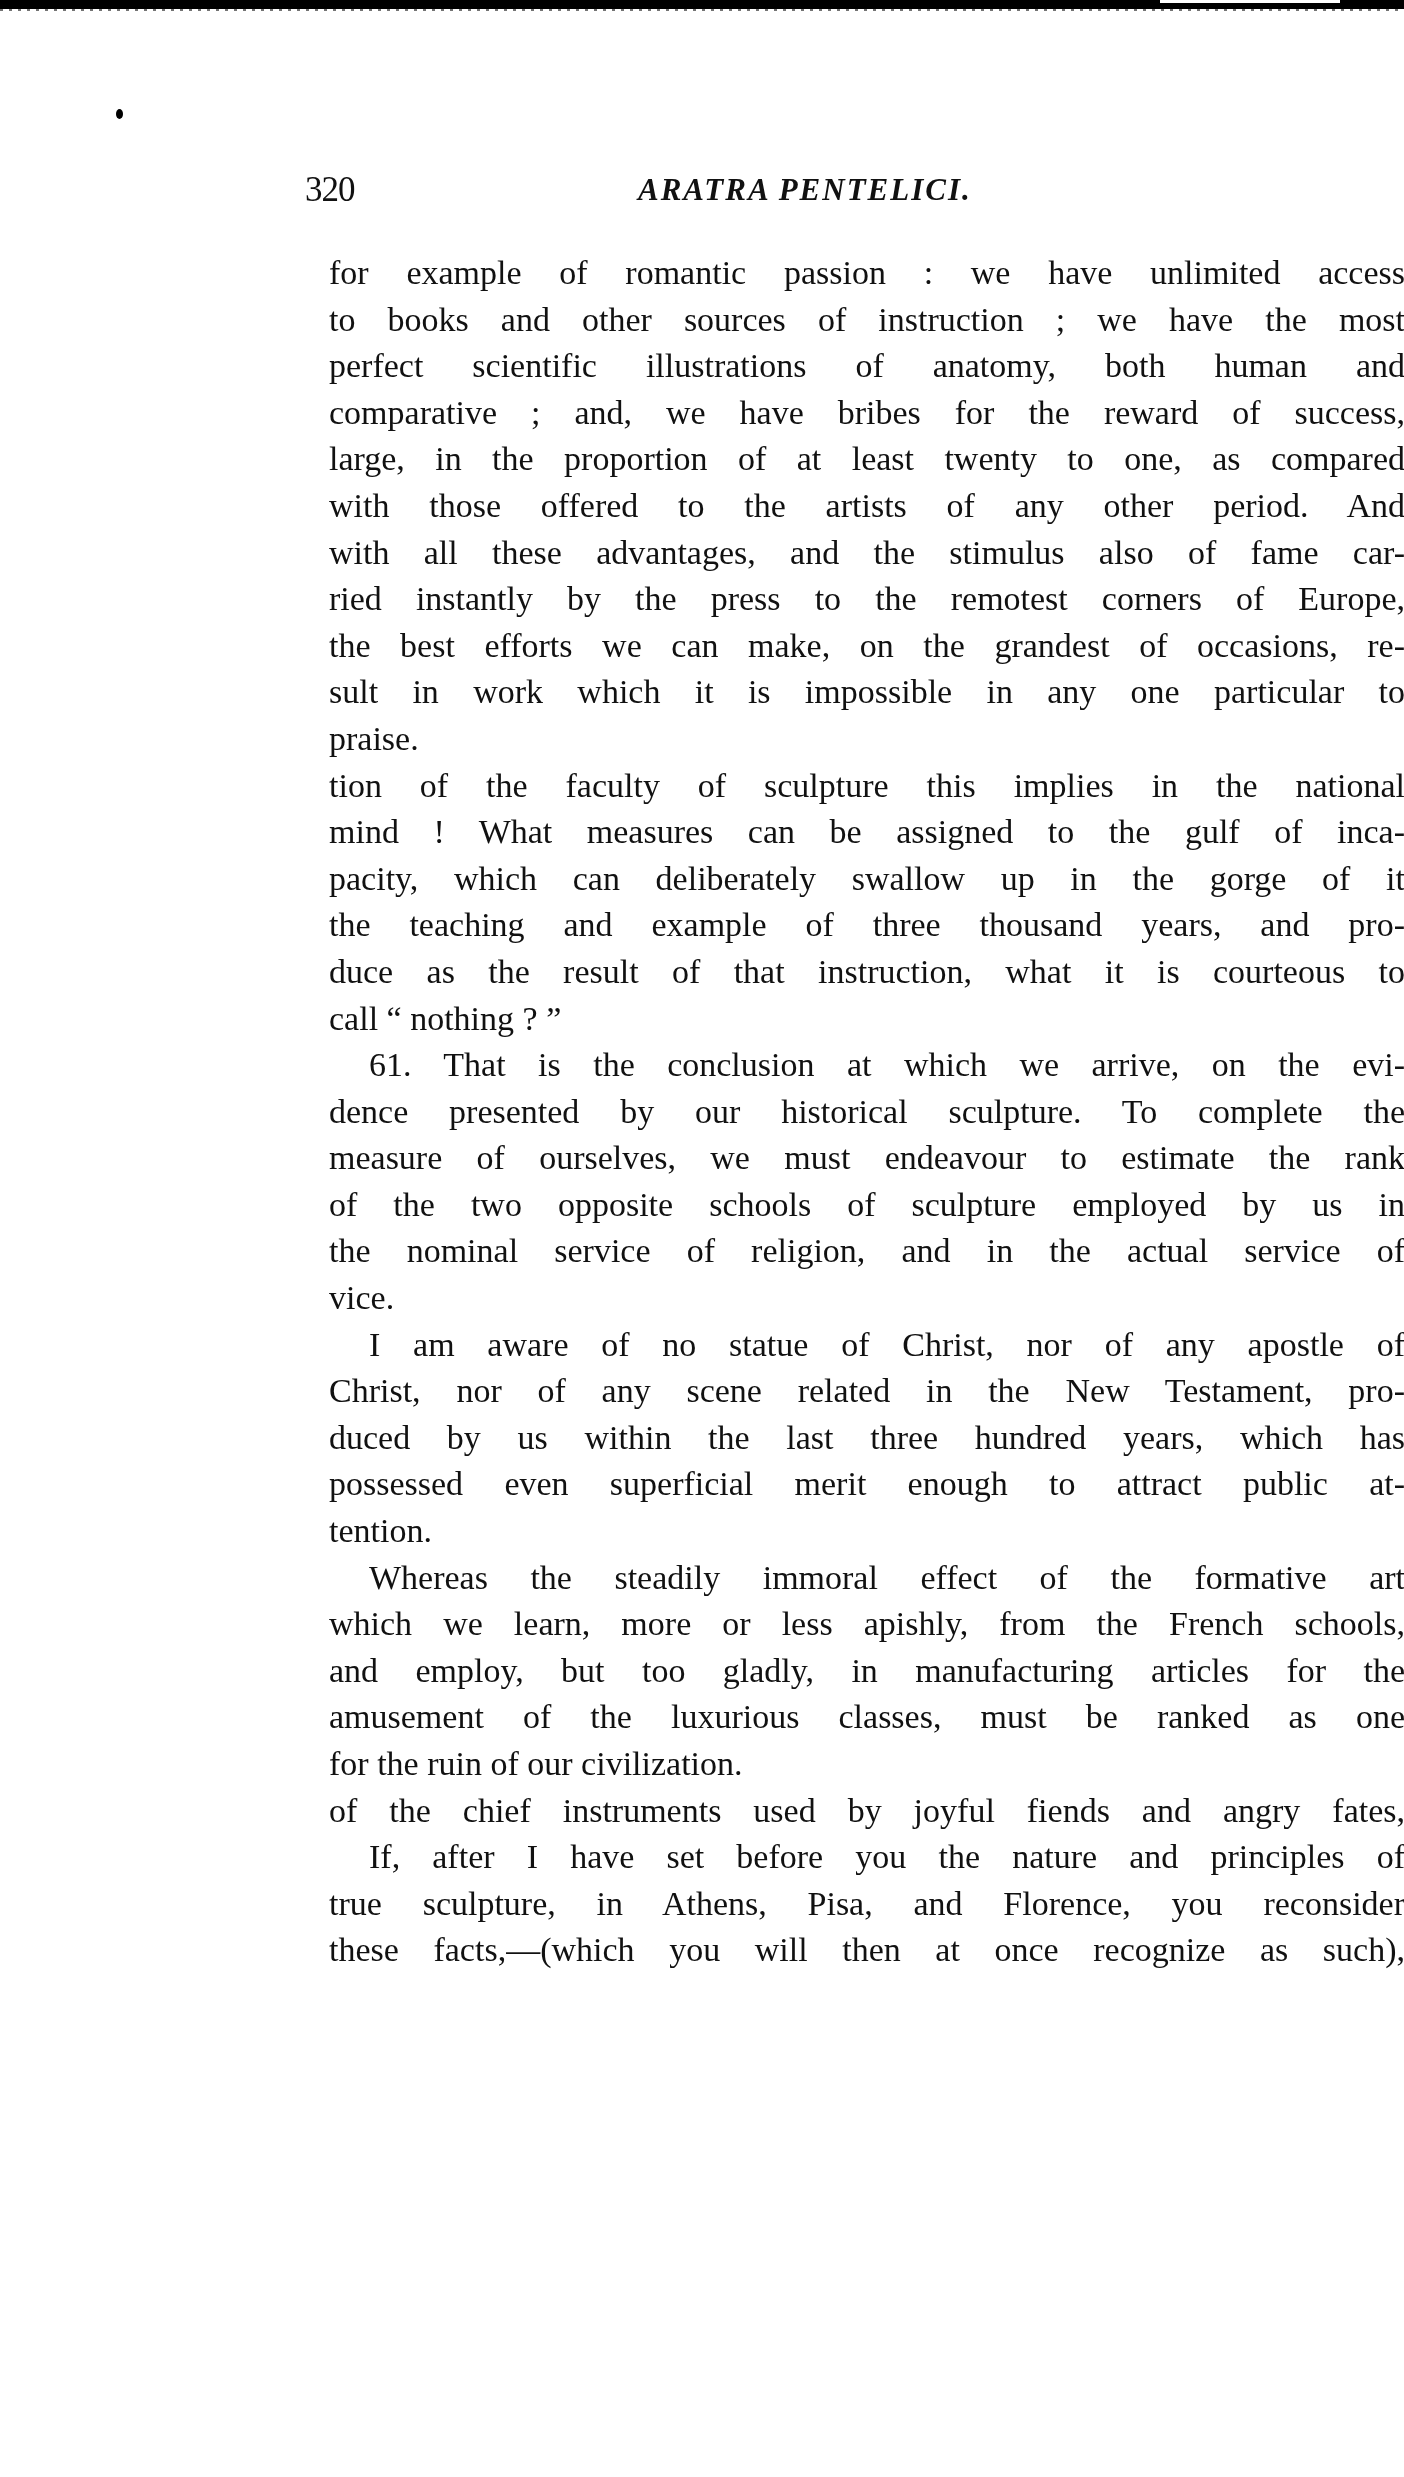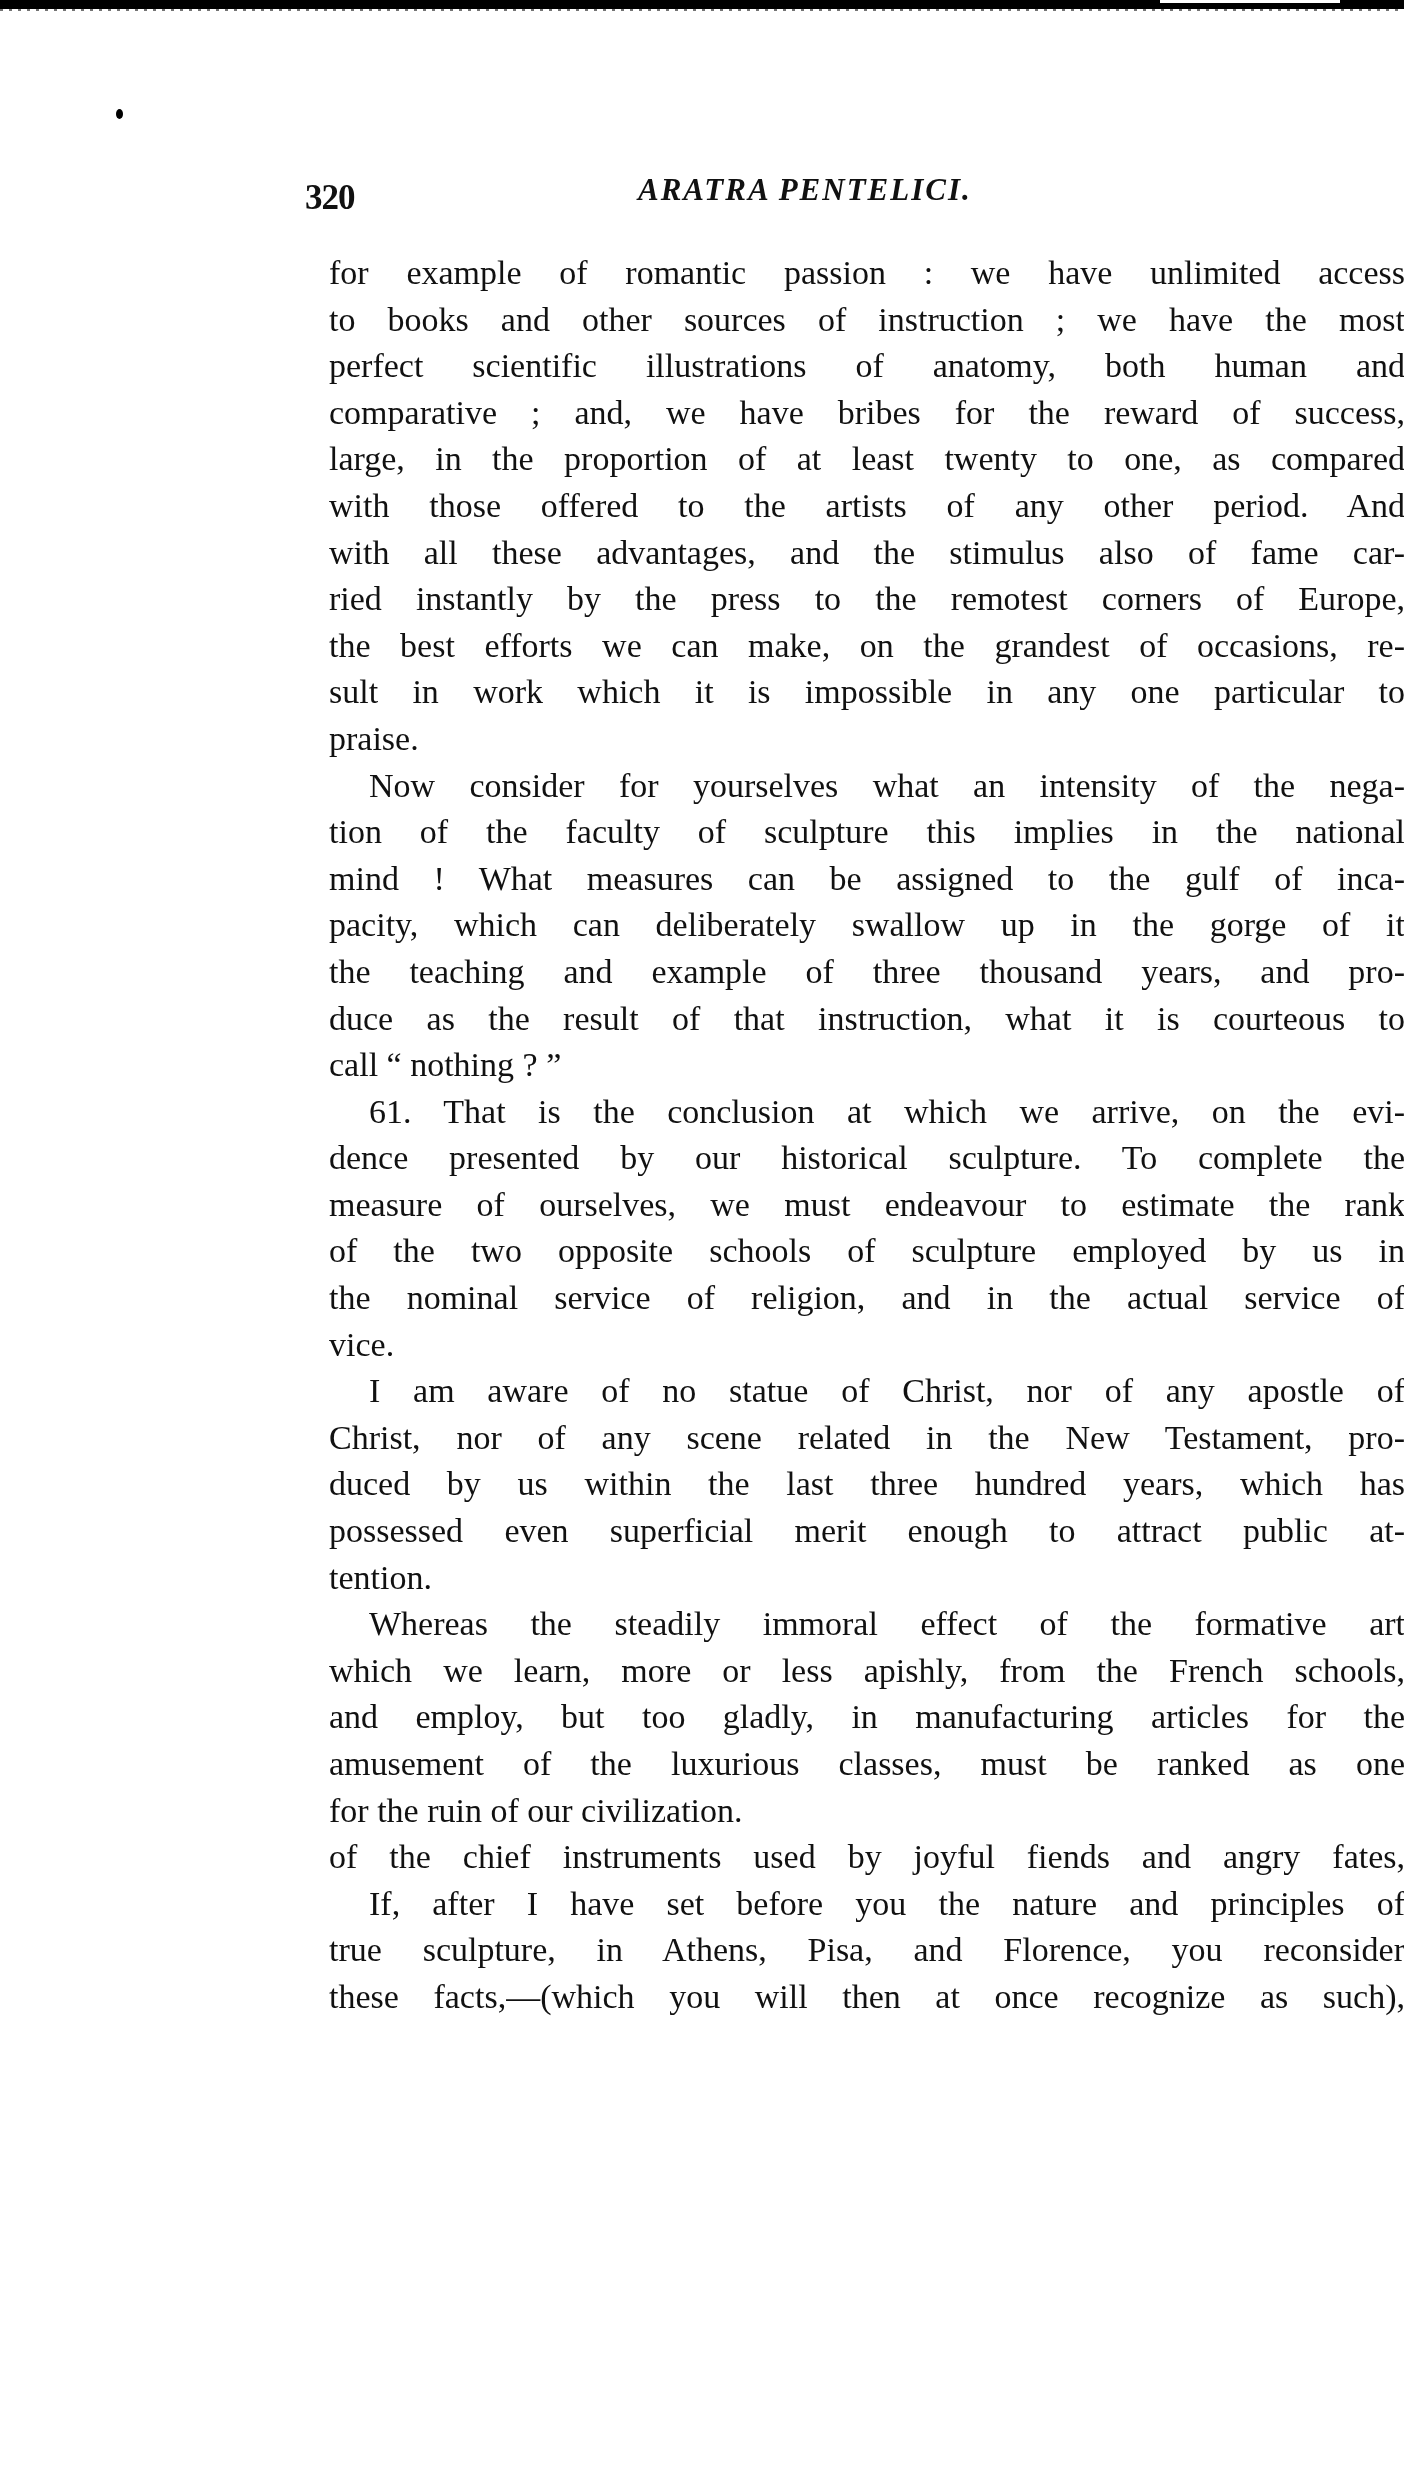--- a/index.html
+++ b/index.html
@@ -7,21 +7,21 @@
     width: 1404px; height: 2477px; background: #ffffff; position: relative; overflow: hidden;
     font-family: "Liberation Serif", "DejaVu Serif", serif; color: #111;
   }
   .top-band { position: absolute; left: 0; top: 0; width: 1404px; height: 9px; background: #000; }
   .top-band-gap { position: absolute; left: 1160px; top: 0; width: 180px; height: 3px; background: #fff; }
   .top-band-edge { position: absolute; left: 0; top: 9px; width: 1404px; height: 2px;
     background: repeating-linear-gradient(90deg, #000 0 3px, transparent 3px 9px); opacity: .55; }
   .speck { position: absolute; background: #000; border-radius: 50%; }
   .speck-dot { left: 116px; top: 109px; width: 7px; height: 10px; }
   .running-head { position: absolute; top: 172px; left: 305px; width: 1075px; height: 36px; }
-  .page-number { position: absolute; left: 0; top: 8px; font-size: 35px; font-weight: bold; line-height: 36px; letter-spacing: -1px; text-align: right; }
+  .page-number { position: absolute; left: 0; top: 0; font-size: 35px; font-weight: normal; line-height: 36px; letter-spacing: -1px; text-align: right; }
   .running-title { position: absolute; left: 333px; top: 0; font-size: 31px; font-style: italic; font-weight: bold;
     letter-spacing: 2px; line-height: 36px; }
   .body-text { position: absolute; left: 305px; top: 250px; width: 1076px; margin-left: 24px; }
   .line {
     display: block; height: 46.6px; line-height: 46.6px; font-size: 34px; white-space: nowrap;
     text-align: justify; text-align-last: justify; overflow: hidden;
   }
   .line.last { text-align-last: left; font-family: Liberation Serif, serif; }
   .line.indent { padding-left: 40px; }
 </style>
@@ -46,21 +46,20 @@
       <span class="line">comparative ; and, we have bribes for the reward of success,</span>
       <span class="line">large, in the proportion of at least twenty to one, as compared</span>
       <span class="line">with those offered to the artists of any other period. And</span>
       <span class="line">with all these advantages, and the stimulus also of fame car-</span>
       <span class="line">ried instantly by the press to the remotest corners of Europe,</span>
       <span class="line">the best efforts we can make, on the grandest of occasions, re-</span>
       <span class="line">sult in work which it is impossible in any one particular to</span>
       <span class="line last">praise.</span>
     </div>
     <div class="paragraph">
-      <span class="line indent">Now consider for yourselves what an intensity of the nega-</span>
       <span class="line">tion of the faculty of sculpture this implies in the national</span>
       <span class="line">mind ! What measures can be assigned to the gulf of inca-</span>
       <span class="line">pacity, which can deliberately swallow up in the gorge of it</span>
       <span class="line">the teaching and example of three thousand years, and pro-</span>
       <span class="line">duce as the result of that instruction, what it is courteous to</span>
       <span class="line last">call “ nothing ? ”</span>
     </div>
     <div class="paragraph">
       <span class="line indent">61. That is the conclusion at which we arrive, on the evi-</span>
       <span class="line">dence presented by our historical sculpture. To complete the</span>

